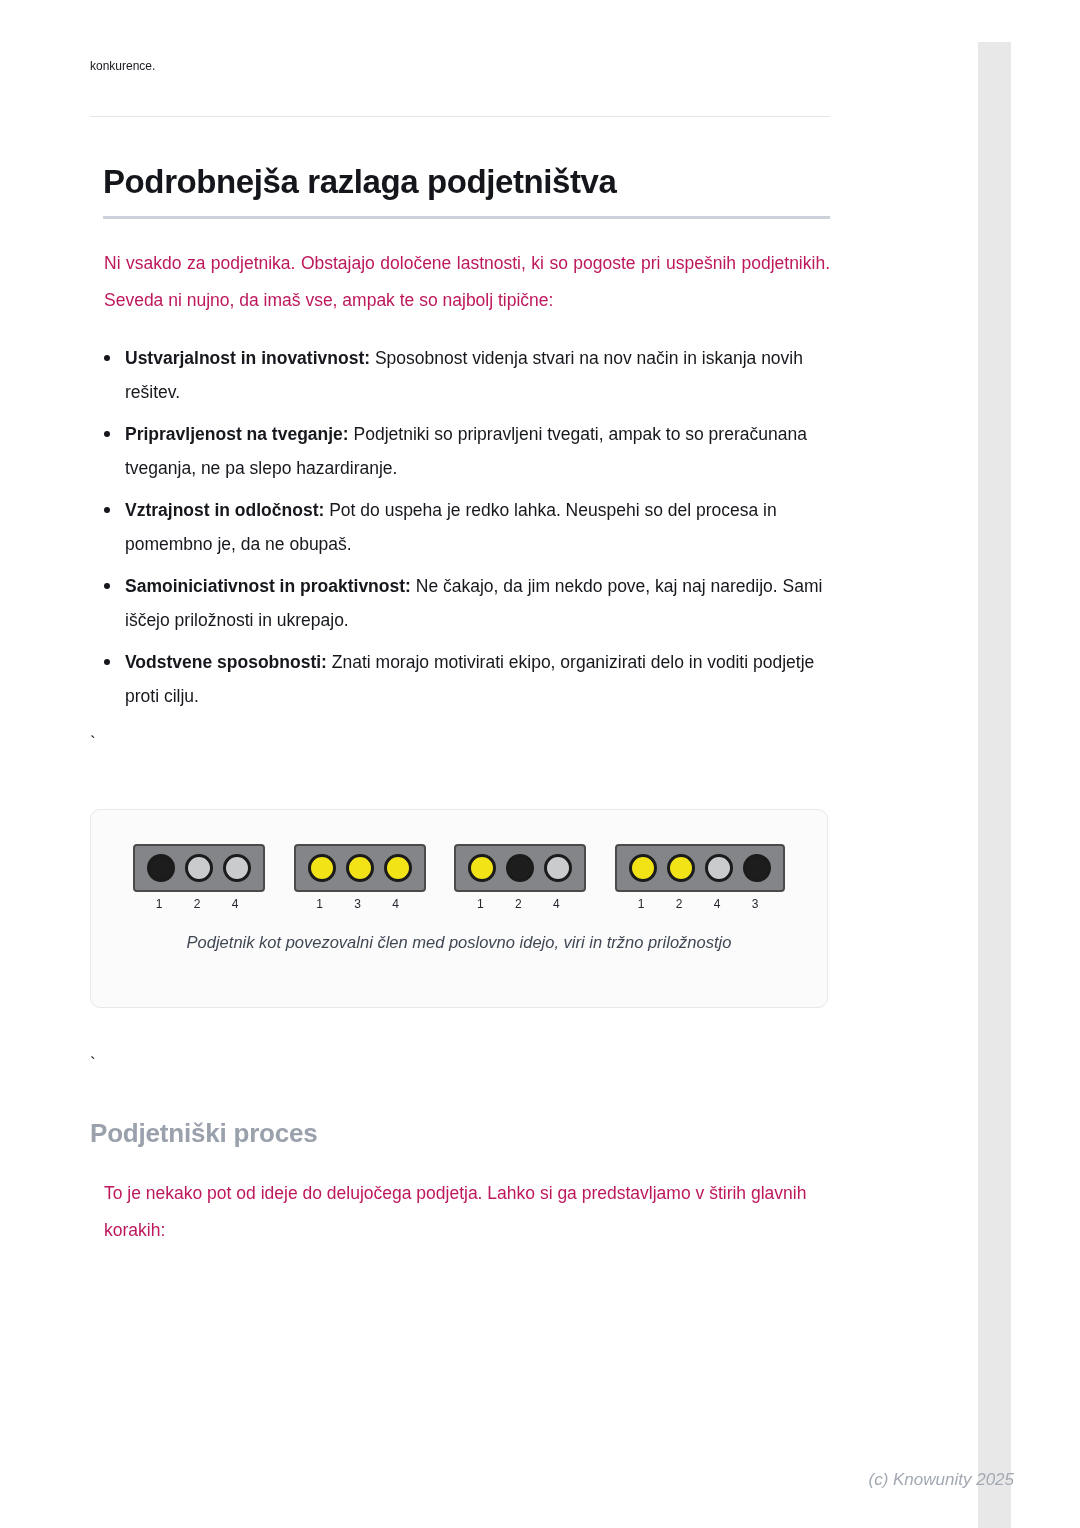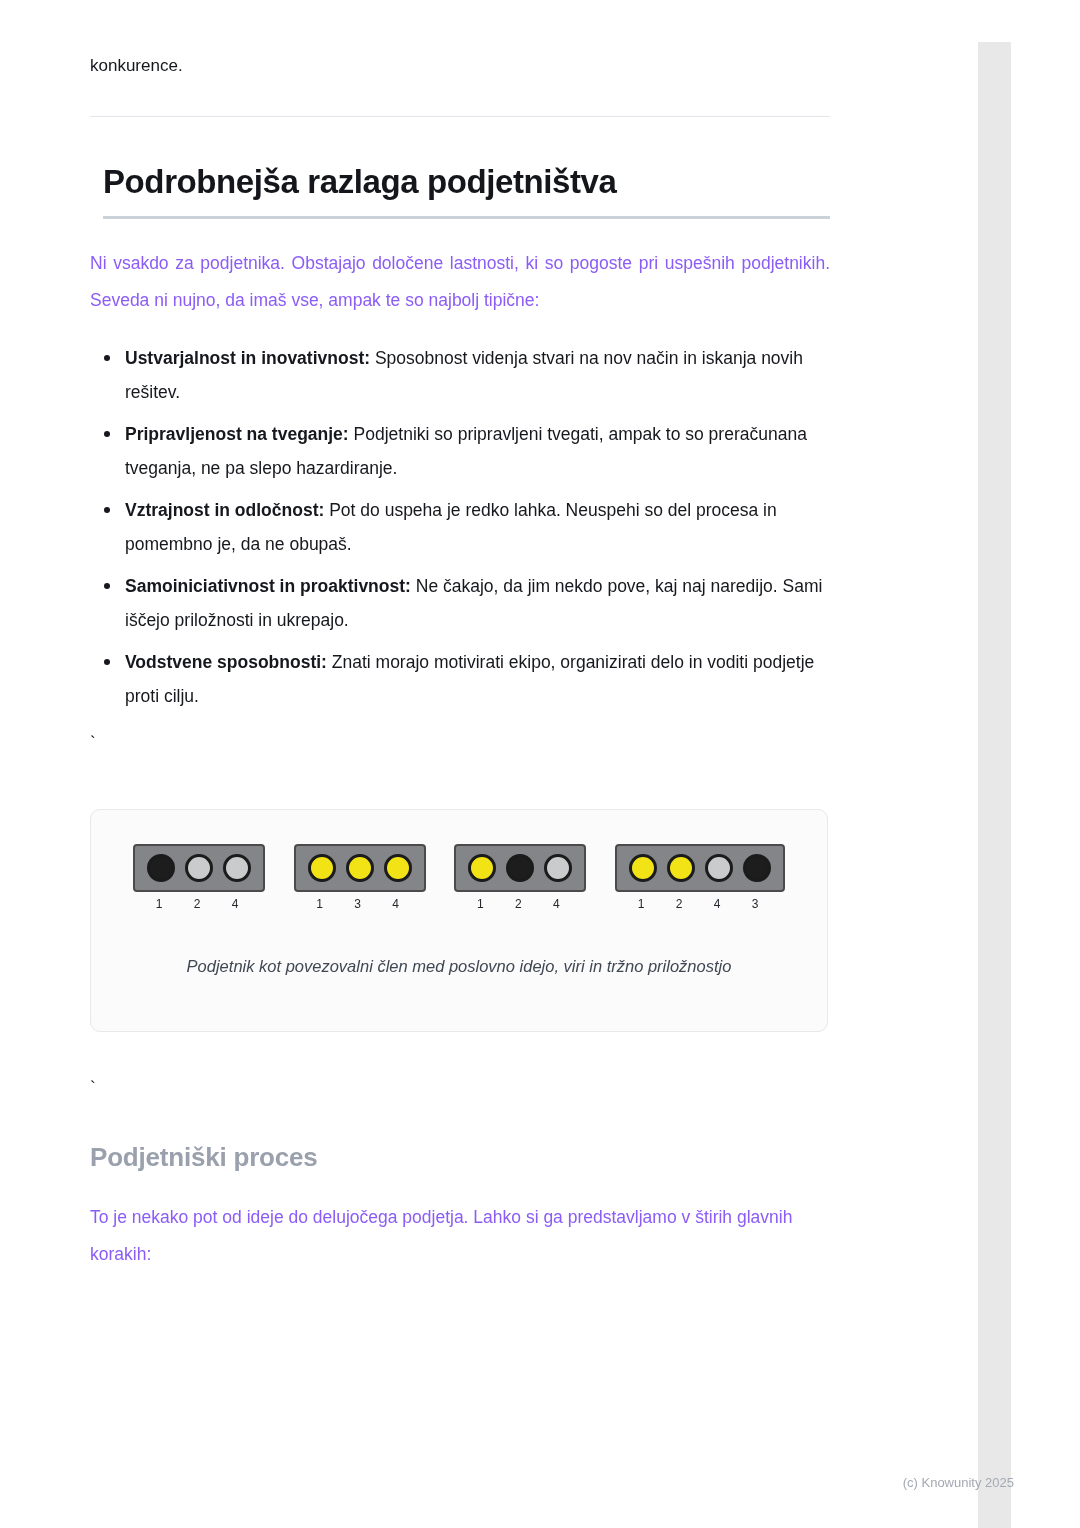--- a/index.html
+++ b/index.html
@@ -2,28 +2,28 @@
 <html><head>
 <meta charset="utf-8">
 <style>
   html,body{margin:0;padding:0;}
   body{
     width:1080px;height:1528px;position:relative;background:#ffffff;
     font-family:"Liberation Sans","DejaVu Sans",sans-serif;color:#16181d;
     overflow:hidden;
   }
   .content{position:absolute;left:90px;top:0;width:740px;}
-  .top-text{margin:56px 0 0 0;font-size:17px;line-height:20px;color:#16181d;}
+  .top-text{margin:56px 0 0 0;font-size:12px;line-height:20px;color:#16181d;}
   hr.divider{margin:40px 0 0 0;border:none;border-top:1px solid #e3e6ea;height:0;}
   h1.page-title{
     margin:46px 0 0 13px;font-size:33px;font-weight:700;color:#14161b;
     letter-spacing:-0.4px;padding-bottom:15px;border-bottom:3px solid #ccd2d9;
   }
   h2.sub{margin:44px 0 0 0;font-size:26px;font-weight:700;color:#9aa1ad;letter-spacing:-0.2px;}
-  p.body-text{margin:26px 0 0 0;font-size:17.5px;line-height:37px;color:#8b5cf6;}
+  p.body-text{margin:26px 0 0 14px;font-size:17.5px;line-height:37px;color:#be185d;}
   p.justify{text-align:justify;}
   ul.traits-list{margin:22px 0 12px 0;padding:0 0 0 14px;list-style:none;}
   ul.traits-list li{
     position:relative;padding-left:21px;margin-bottom:8px;
     font-size:17.5px;line-height:34px;color:#16181d;
   }
   ul.traits-list li::before{
     content:"";position:absolute;left:0;top:14px;width:6px;height:6px;
     border-radius:50%;background:#16181d;
   }
@@ -41,25 +41,25 @@
     display:flex;gap:10px;align-items:center;
     padding:8px 12px;border-radius:4px;
   }
   .dot{
     display:inline-block;width:28px;height:28px;border-radius:50%;
     box-sizing:border-box;border:3px solid #1b1b1b;
   }
   .dot-nums{display:flex;gap:10px;padding:5px 12px 0 12px;}
   .dot-nums span{width:28px;text-align:center;font-size:12px;color:#24292f;}
   figcaption{
-    margin-top:44px;text-align:center;font-style:italic;
+    margin-top:20px;text-align:center;font-style:italic;
     font-size:16.5px;color:#3f4752;line-height:22px;
   }
   .footer-credit{
-    position:absolute;right:66px;bottom:38px;font-size:13px;color:#a3a9b3;z-index:3;
+    position:absolute;right:66px;bottom:38px;font-size:17px;color:#a3a9b3;z-index:3;font-style:italic;
   }
   .scrollbar-track{
     position:absolute;left:978px;top:42px;width:33px;height:1486px;
     background:#e8e8e8;z-index:1;
   }
 </style>
 </head>
 <body>
 
 <div class="page">

